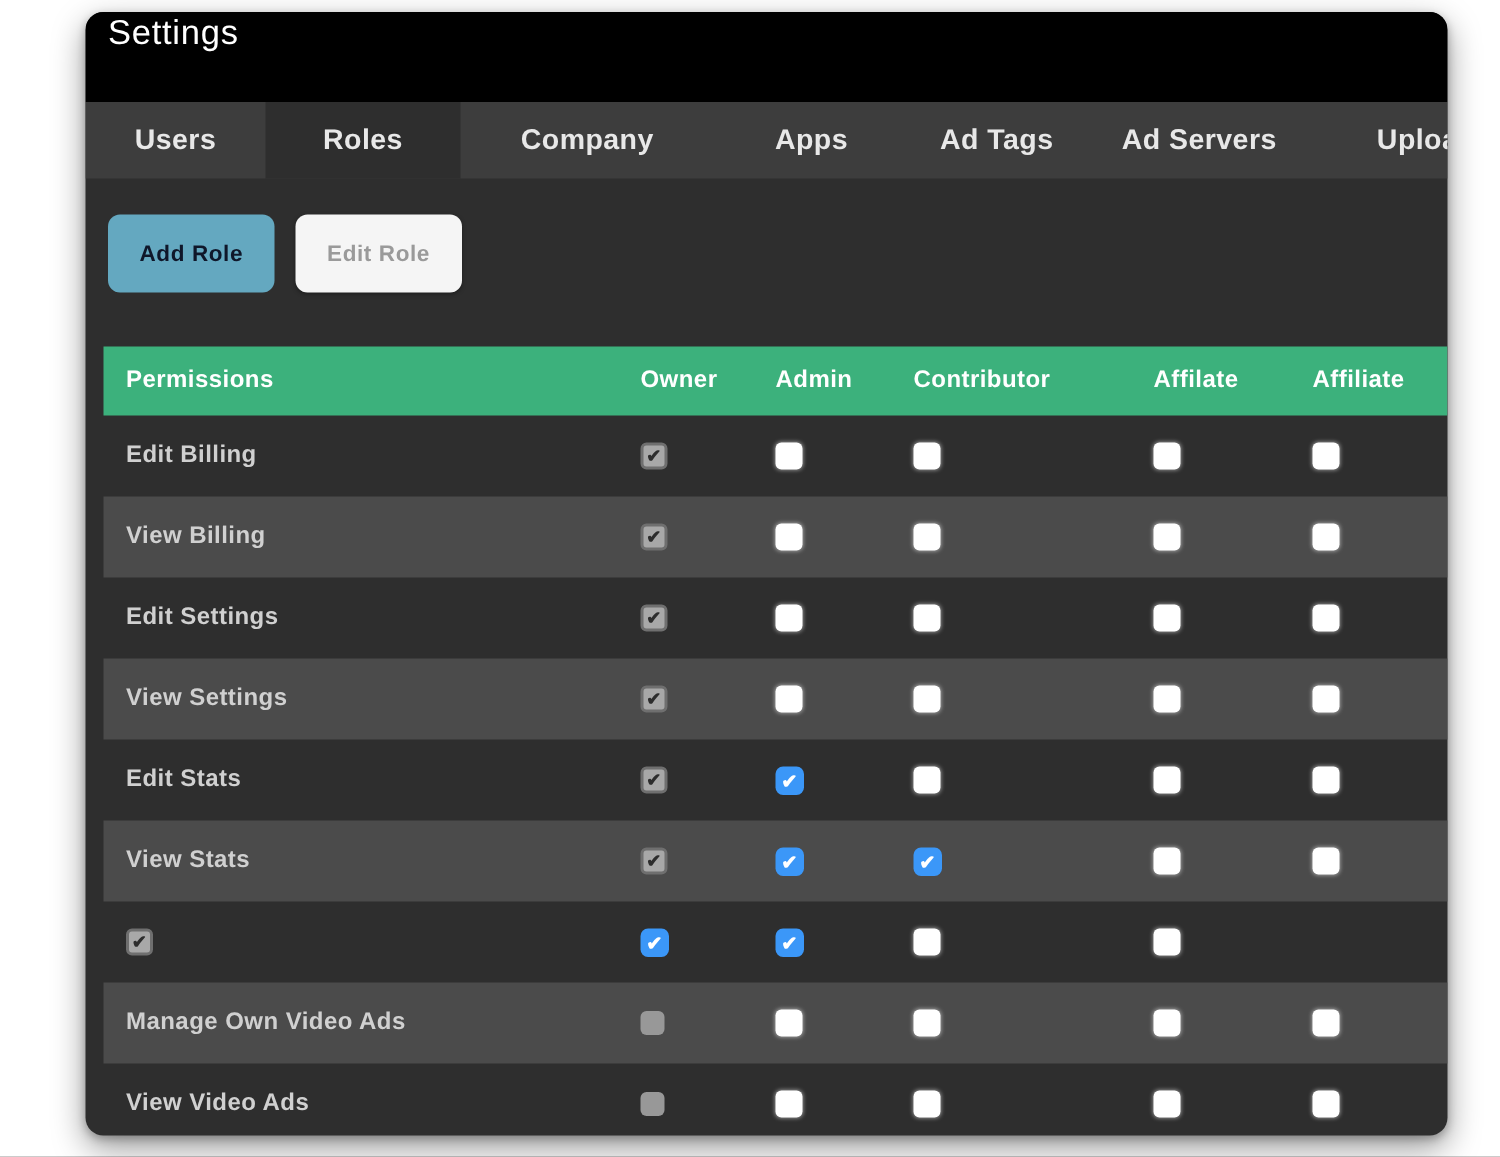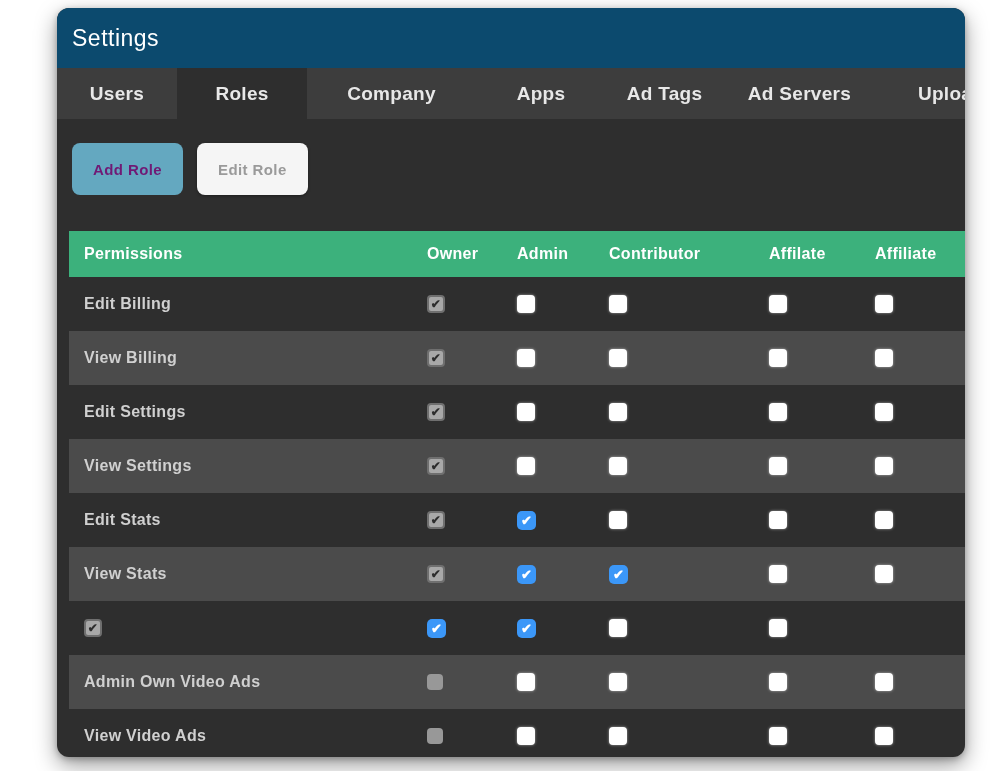--- a/index.html
+++ b/index.html
@@ -25,23 +25,22 @@
     top: 8px;
     width: 908px;
     height: 749px;
     background: var(--panel-bg);
     border-radius: 12px;
     overflow: hidden;
     box-shadow: 0 8px 22px rgba(0,0,0,0.40), 0 2px 6px rgba(0,0,0,0.25);
   }
   .titlebar {
     height: 60px;
-    background: #0c4a6e;
-    display: flex;
-    align-items: center;
+    background: #000000;
+    display: flex;
     padding-left: 15px;
   }
   .title {
     color: #ffffff;
     font-size: 23px;
     letter-spacing: 0.5px;
   }
   .tabbar {
     height: 51px;
     background: var(--tabbar-bg);
@@ -73,21 +72,21 @@
     border-radius: 8px;
     font-family: "Liberation Sans", sans-serif;
     font-size: 15px;
     font-weight: bold;
     letter-spacing: 0.4px;
     padding: 0 21px;
     cursor: pointer;
   }
   .btn-add {
     background: var(--teal);
-    color: #701a75;
+    color: #0f172a;
   }
   .btn-edit {
     background: #f5f5f5;
     color: #9a9a9a;
     box-shadow: 0 1px 3px rgba(0,0,0,0.35);
   }
   .perm-table {
     margin: 25px 0 0 12px;
     width: 896px;
   }
@@ -328,21 +327,21 @@
             </span>
           </div>
           <div class="cell">
             <span class="cb unchecked"></span>
           </div>
           <div class="cell">
             <span class="cb unchecked"></span>
           </div>
         </div>
         <div class="grid-row trow alt">
-          <div class="cell">Admin Own Video Ads</div>
+          <div class="cell">Manage Own Video Ads</div>
           <div class="cell">
             <span class="cb unchecked-disabled"></span>
           </div>
           <div class="cell">
             <span class="cb unchecked"></span>
           </div>
           <div class="cell">
             <span class="cb unchecked"></span>
           </div>
           <div class="cell">

